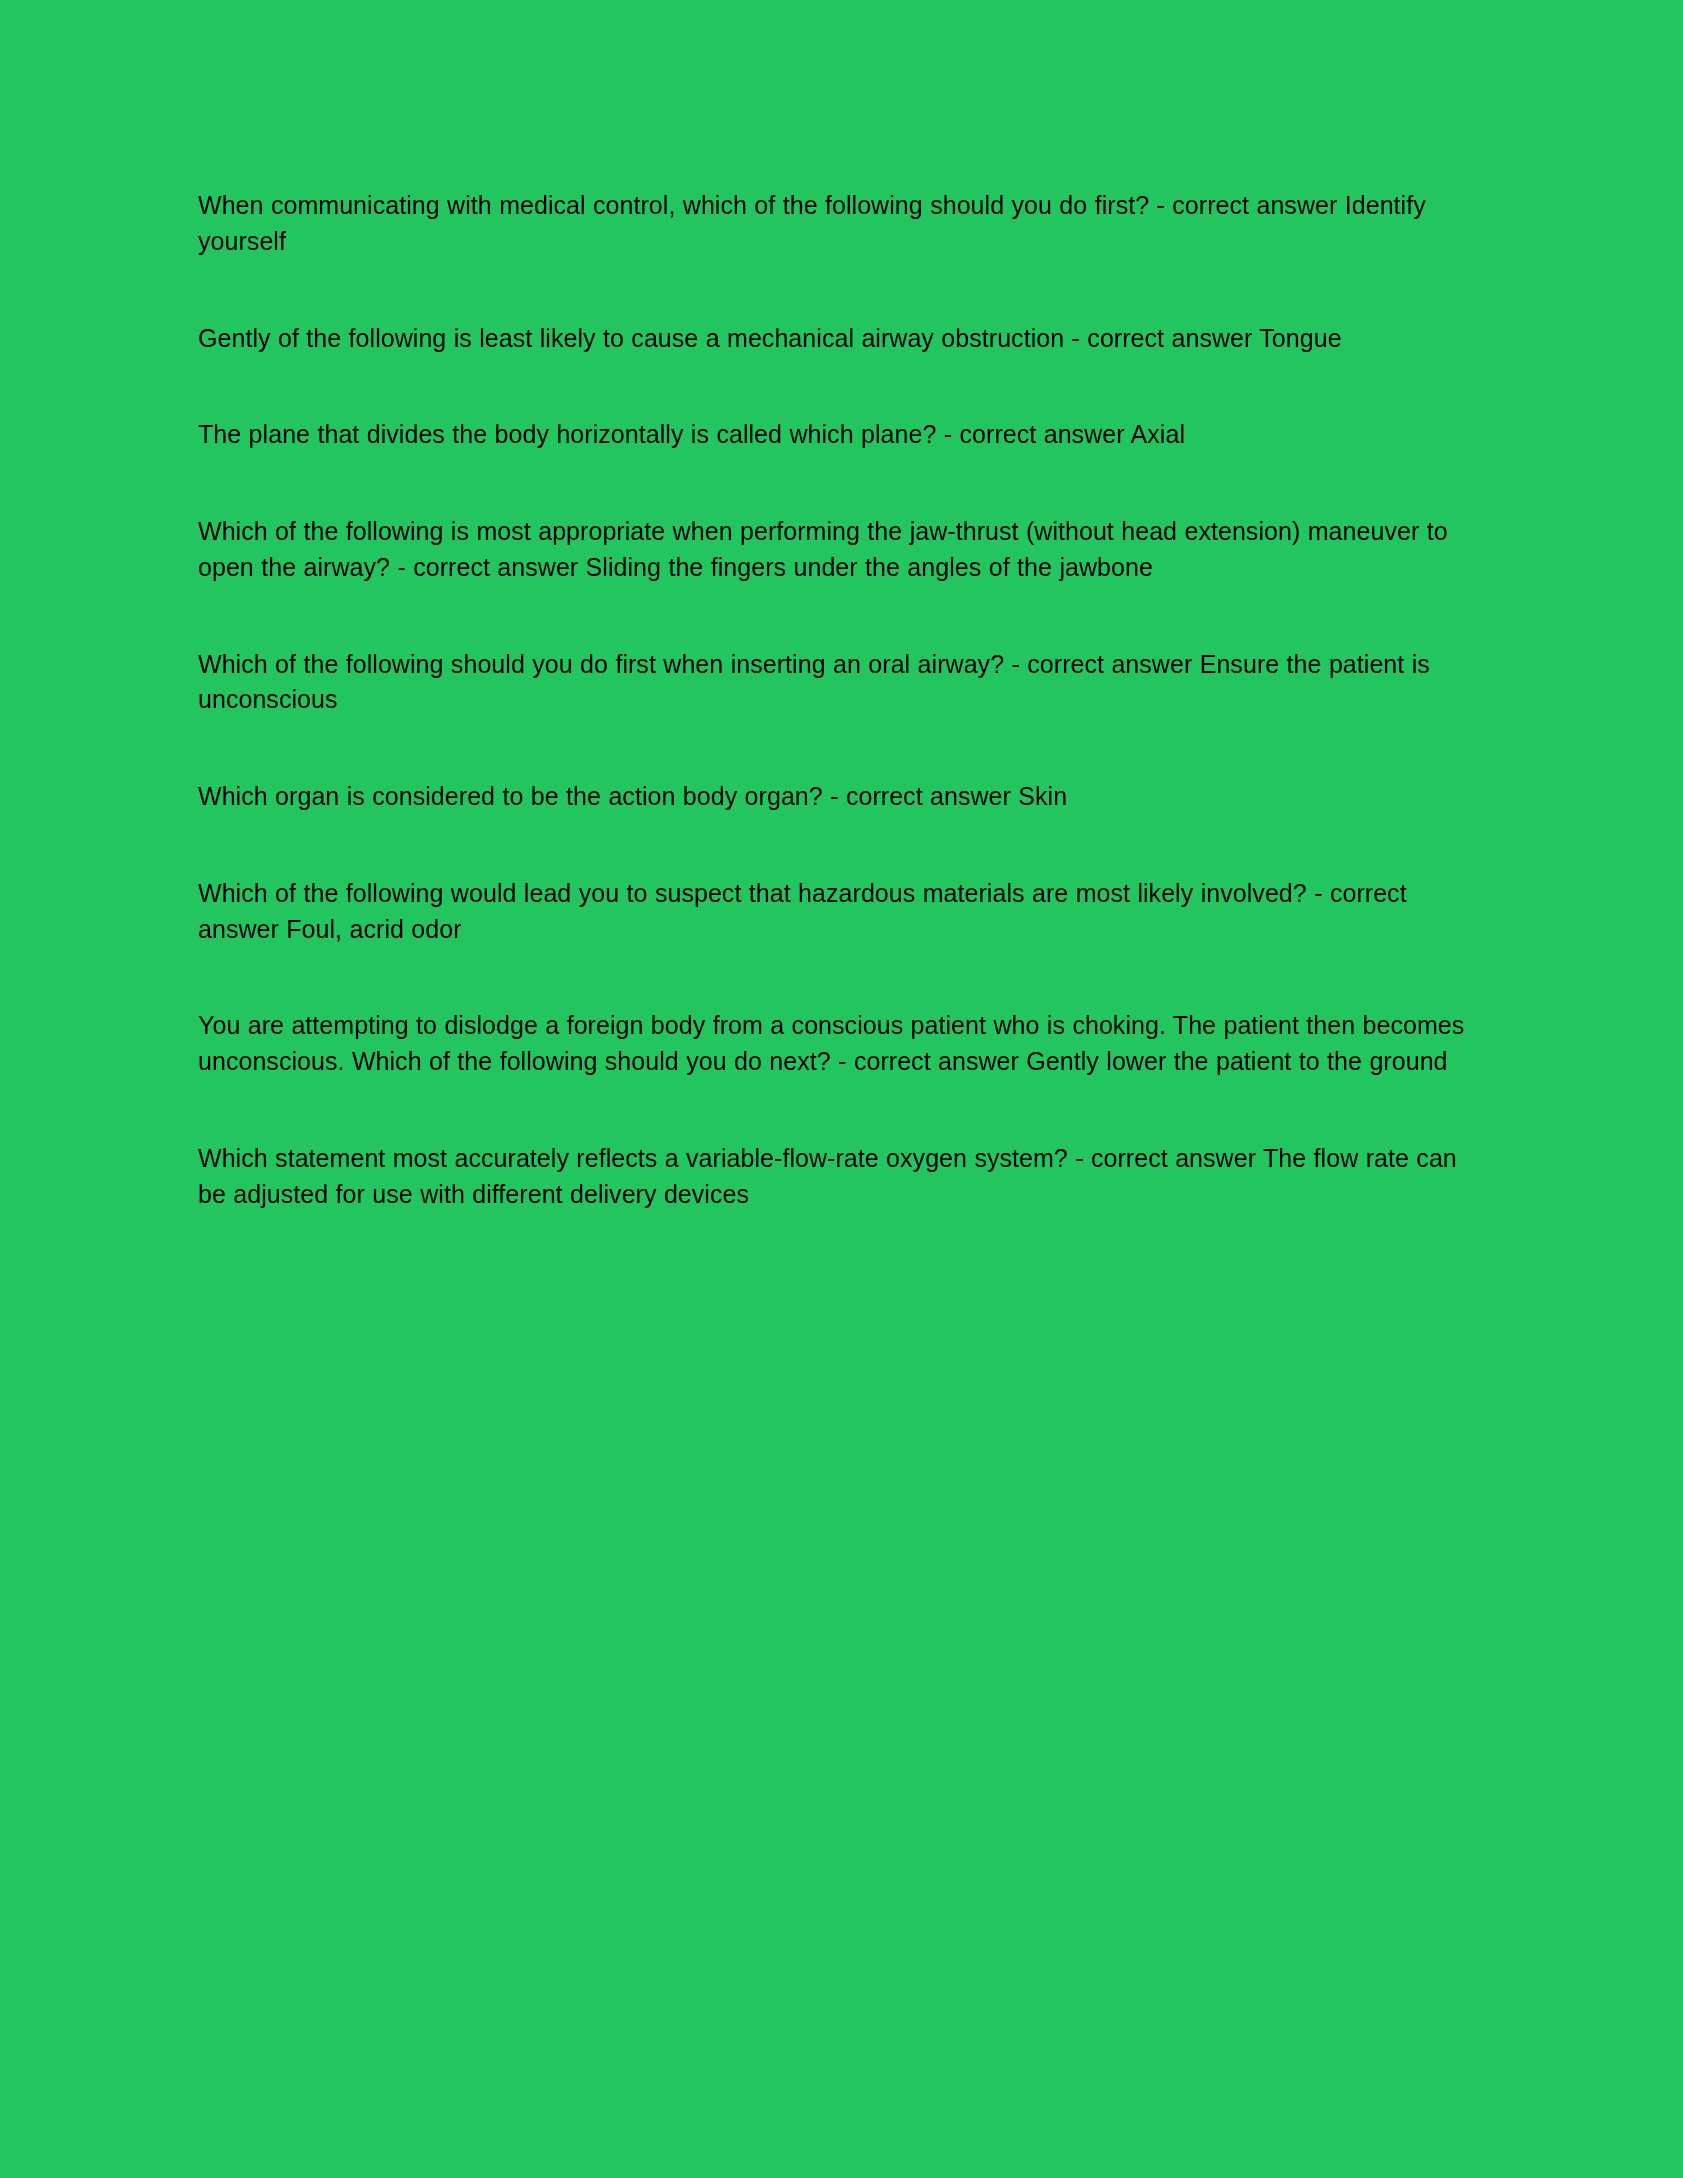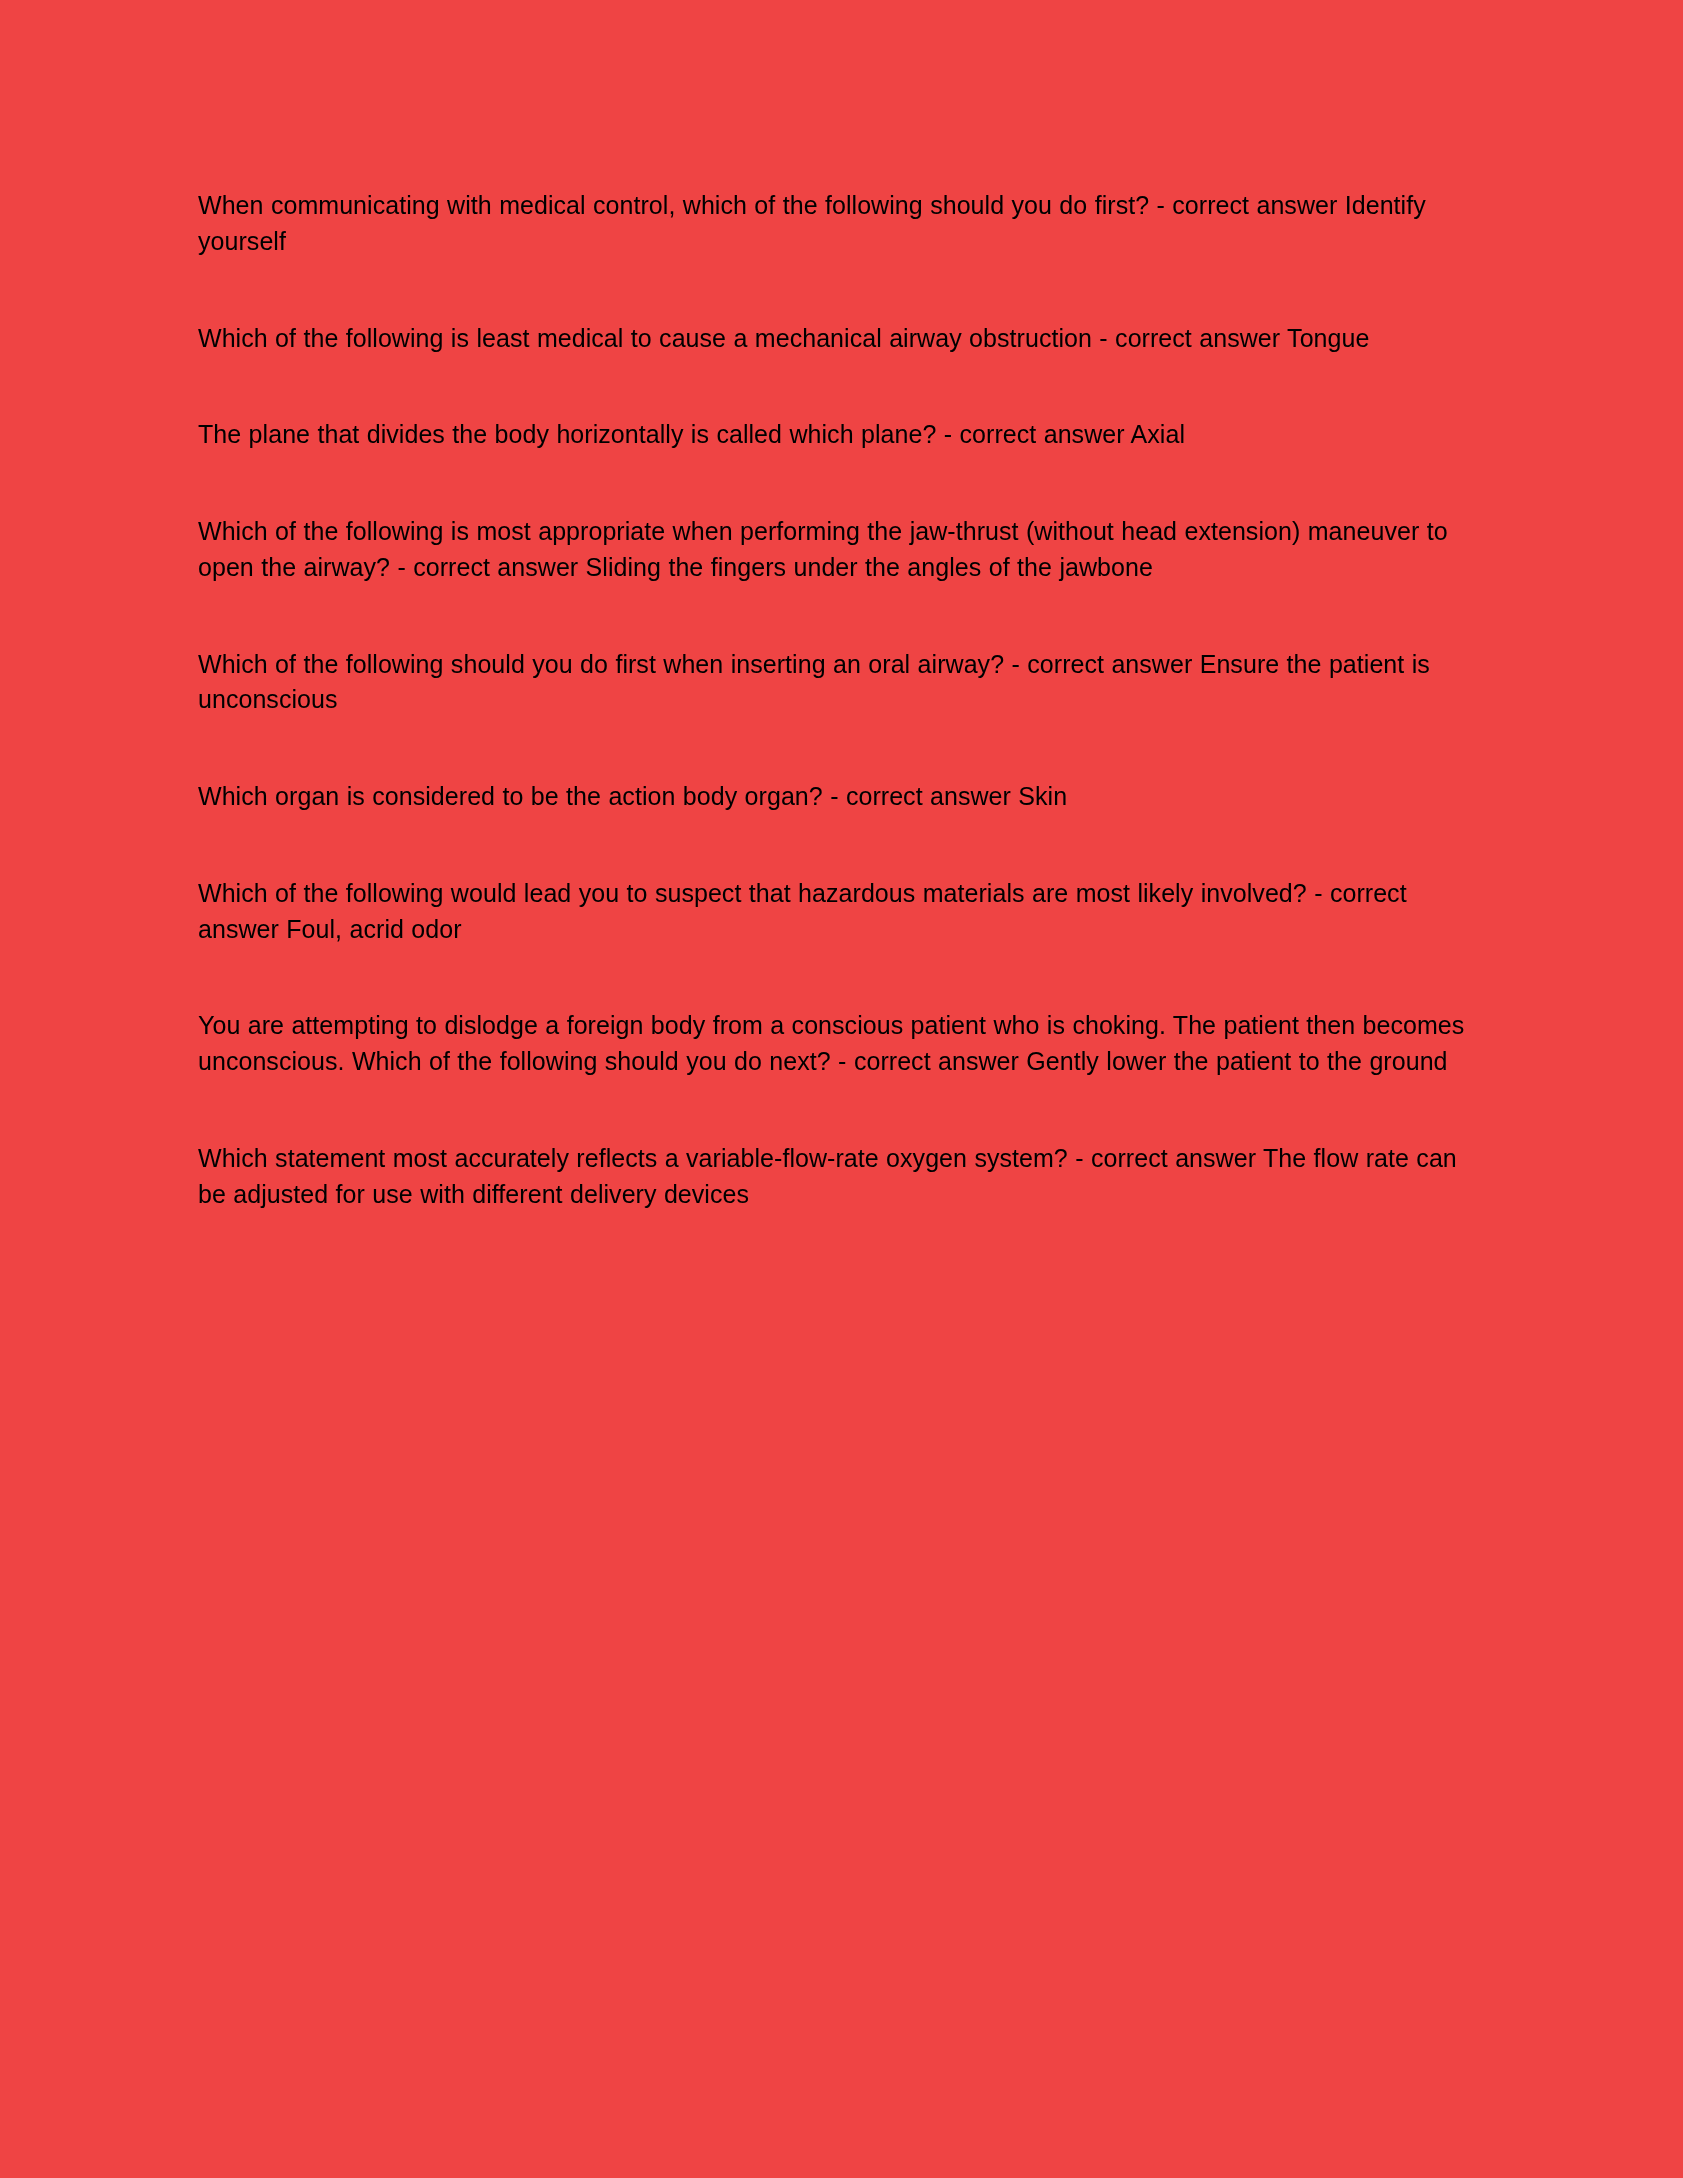--- a/index.html
+++ b/index.html
@@ -10,21 +10,21 @@
   body {
     width: 1683px;
     height: 2178px;
     font-family: "Liberation Serif", "DejaVu Serif", serif;
     color: #000000;
   }
   .page {
     position: relative;
     width: 1683px;
     height: 2178px;
-    background: #ef4444;
+    background: #22c55e;
     box-sizing: border-box;
     padding: 188px 120px 119px 198px;
   }
   .doc-body {
     width: 1287px;
   }
   .qa-item {
     font-family: "Liberation Sans", "DejaVu Sans", sans-serif;
     font-size: 25px;
     line-height: 1.43;
@@ -37,21 +37,21 @@
   .qa-item:last-child {
     margin-bottom: 16px;
   }
 </style>
 </head>
 <body>
 
 <div class="page">
   <div class="doc-body">
     <p class="qa-item">When communicating with medical control, which of the following should you do first? -  correct answer  Identify yourself</p>
-    <p class="qa-item">Which of the following is least medical to cause a mechanical airway obstruction -  correct answer  Tongue</p>
+    <p class="qa-item">Gently of the following is least likely to cause a mechanical airway obstruction -  correct answer  Tongue</p>
     <p class="qa-item">The plane that divides the body horizontally is called which plane? -  correct answer  Axial</p>
     <p class="qa-item">Which of the following is most appropriate when performing the jaw-thrust (without head extension) maneuver to open the airway? -  correct answer  Sliding the fingers under the angles of the jawbone</p>
     <p class="qa-item">Which of the following should you do first when inserting an oral airway? -  correct answer  Ensure the patient is unconscious</p>
     <p class="qa-item">Which organ is considered to be the action body organ? -  correct answer  Skin</p>
     <p class="qa-item">Which of the following would lead you to suspect that hazardous materials are most likely involved? - correct answer  Foul, acrid odor</p>
     <p class="qa-item">You are attempting to dislodge a foreign body from a conscious patient who is choking. The patient then becomes unconscious. Which of the following should you do next? -  correct answer  Gently lower the patient to the ground</p>
     <p class="qa-item">Which statement most accurately reflects a variable-flow-rate oxygen system? -  correct answer  The flow rate can be adjusted for use with different delivery devices</p>
   </div>
 </div>
 

